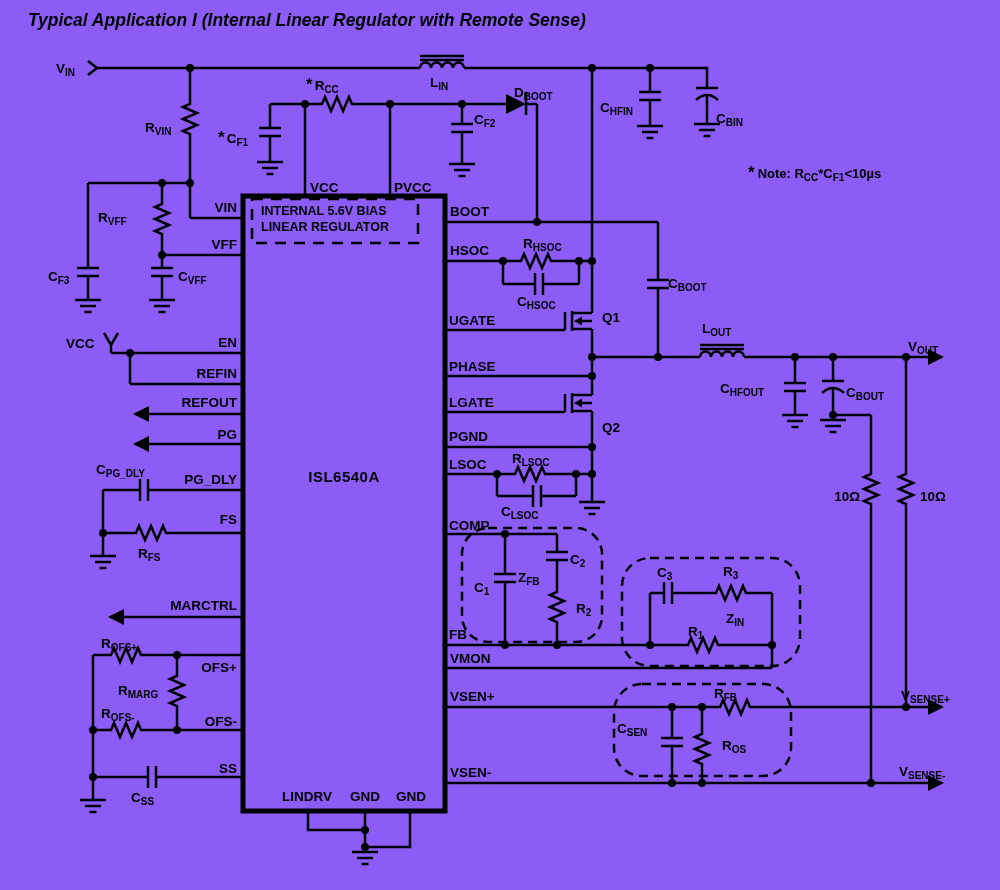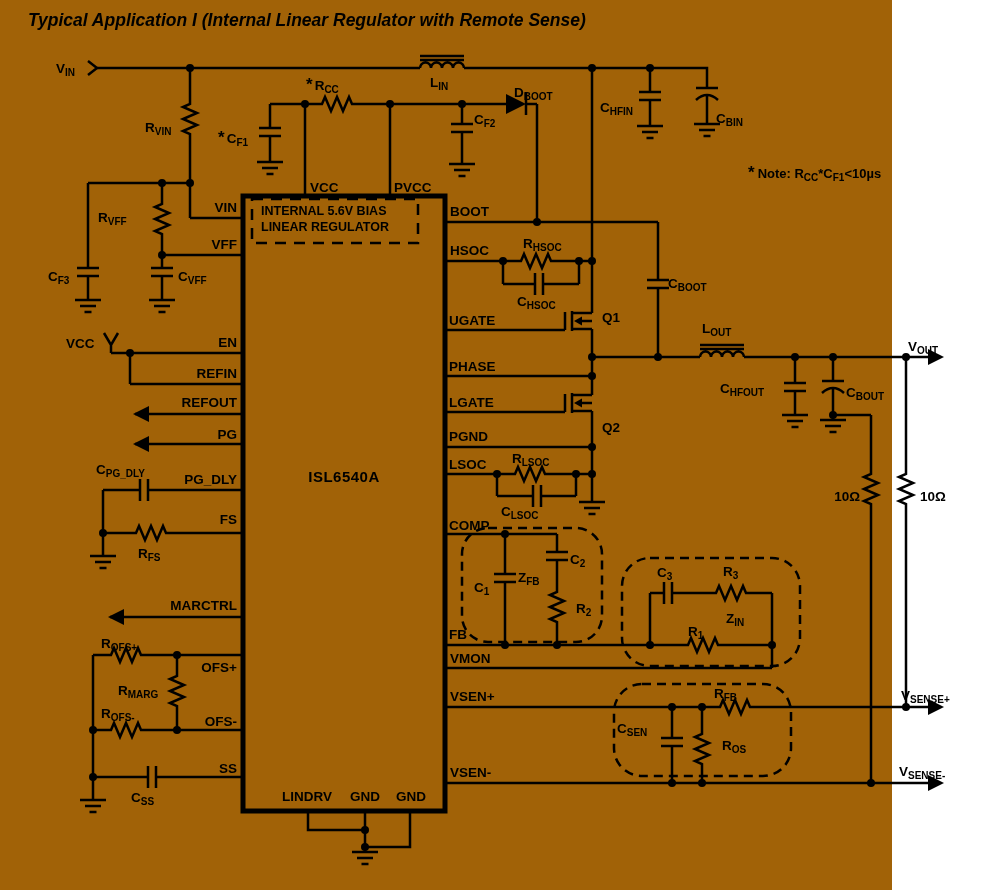--- a/index.html
+++ b/index.html
@@ -1,16 +1,16 @@
 <!DOCTYPE html>
 <html><head>
 <meta charset="utf-8">
 <style>
   html,body { margin:0; padding:0; background:#ffffff; }
-  .page { width:892px; height:890px; background:#a16207; position:relative; }
+  .page { width:1000px; height:890px; background:#8b5cf6; position:relative; }
   svg text {
     font-family:"Liberation Sans", sans-serif;
     font-weight:bold;
     font-size:13.5px;
     fill:#000;
   }
   svg .sub   { font-size:10px; }
   svg .title { font-size:17.5px; font-style:italic; }
   svg .icname{ font-size:15px; letter-spacing:.5px; }
   svg .inner { font-size:12.5px; }

